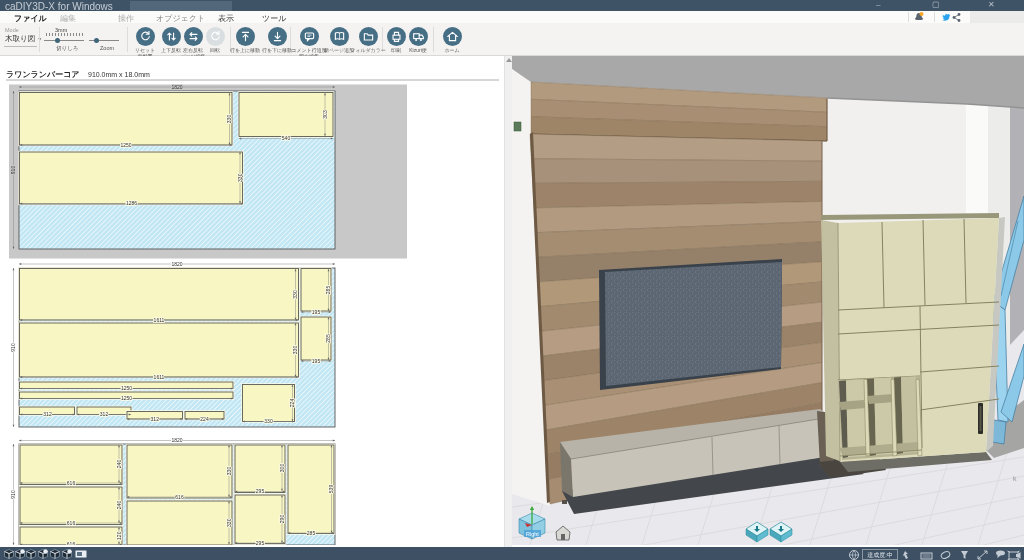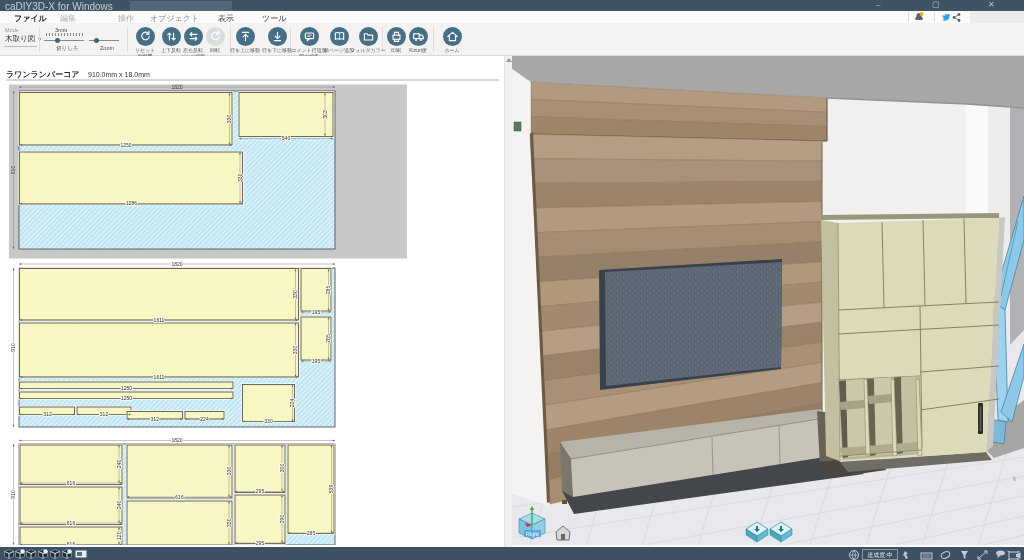--- a/index.html
+++ b/index.html
@@ -27,21 +27,21 @@
   <span class="tt">caDIY3D-X for Windows</span>
   <div class="tab"></div>
   <span class="wb" style="left:876px">–</span>
   <span class="wb" style="left:932px">▢</span>
   <span class="wb" style="left:988px">✕</span>
 </div>
 <div id="menubar">
   <span style="left:14px;color:#222;font-weight:bold">ファイル</span>
   <span style="left:60px;color:#b2b2b2">編集</span>
   <span style="left:118px;color:#aaaaaa">操作</span>
-  <span style="left:150px;color:#888">オブジェクト</span>
+  <span style="left:156px;color:#888">オブジェクト</span>
   <span style="left:218px;color:#333">表示</span>
   <span style="left:262px;color:#333">ツール</span>
   <svg style="position:absolute;left:912px;top:1px" width="60" height="11" viewBox="0 0 60 11">
     <path d="M5 8 q-2 0 -2 -1.5 q1.5 -1 1.5 -3 a2.5 2.5 0 0 1 5 0 q0 2 1.5 3 q0 1.5 -2 1.5 z" fill="#5a6470"></path>
     <circle cx="9.5" cy="2" r="2" fill="#f5a623"></circle>
     <path d="M31 3 q1 0.8 2.2 0.8 q-0.4 -1.3 0.8 -2 q0.5 0.7 1.4 0.8 q0.7 -0.8 1.7 -0.5 q0.5 0.3 0.2 1 l1 -0.2 -0.8 1 q0.2 3.5 -3.5 4.6 q-2 0.5 -3.8 -0.4 q1.6 0 2.6 -0.8 q-1.4 -0.3 -1.8 -1.4 l0.8 0 q-1.4 -0.8 -1.3 -2 l0.8 0.3 q-1 -1.2 -0.3 -2.2" fill="#2aa3ef"></path>
     <circle cx="47" cy="2.5" r="1.4" fill="#5a6470"></circle>
       <circle cx="47" cy="8.5" r="1.4" fill="#5a6470"></circle>
       <circle cx="42" cy="5.5" r="1.4" fill="#5a6470"></circle>
     <path d="M42 5.5 L47 2.5 M42 5.5 L47 8.5" stroke="#5a6470" stroke-width="0.8"></path>

